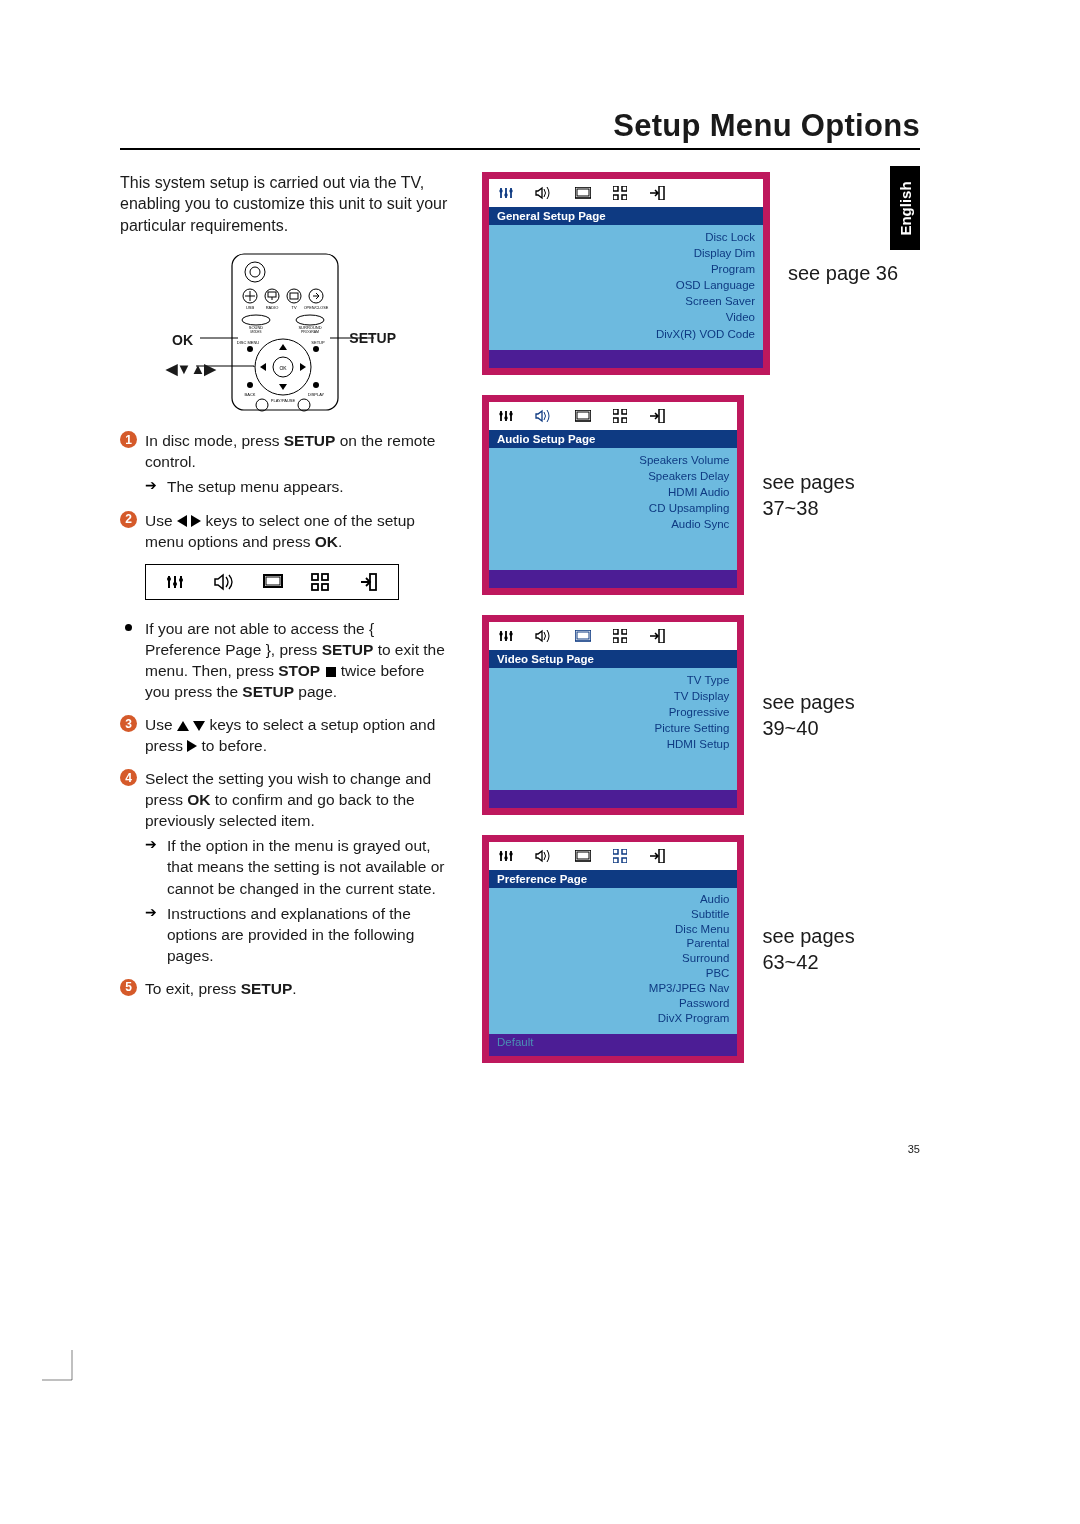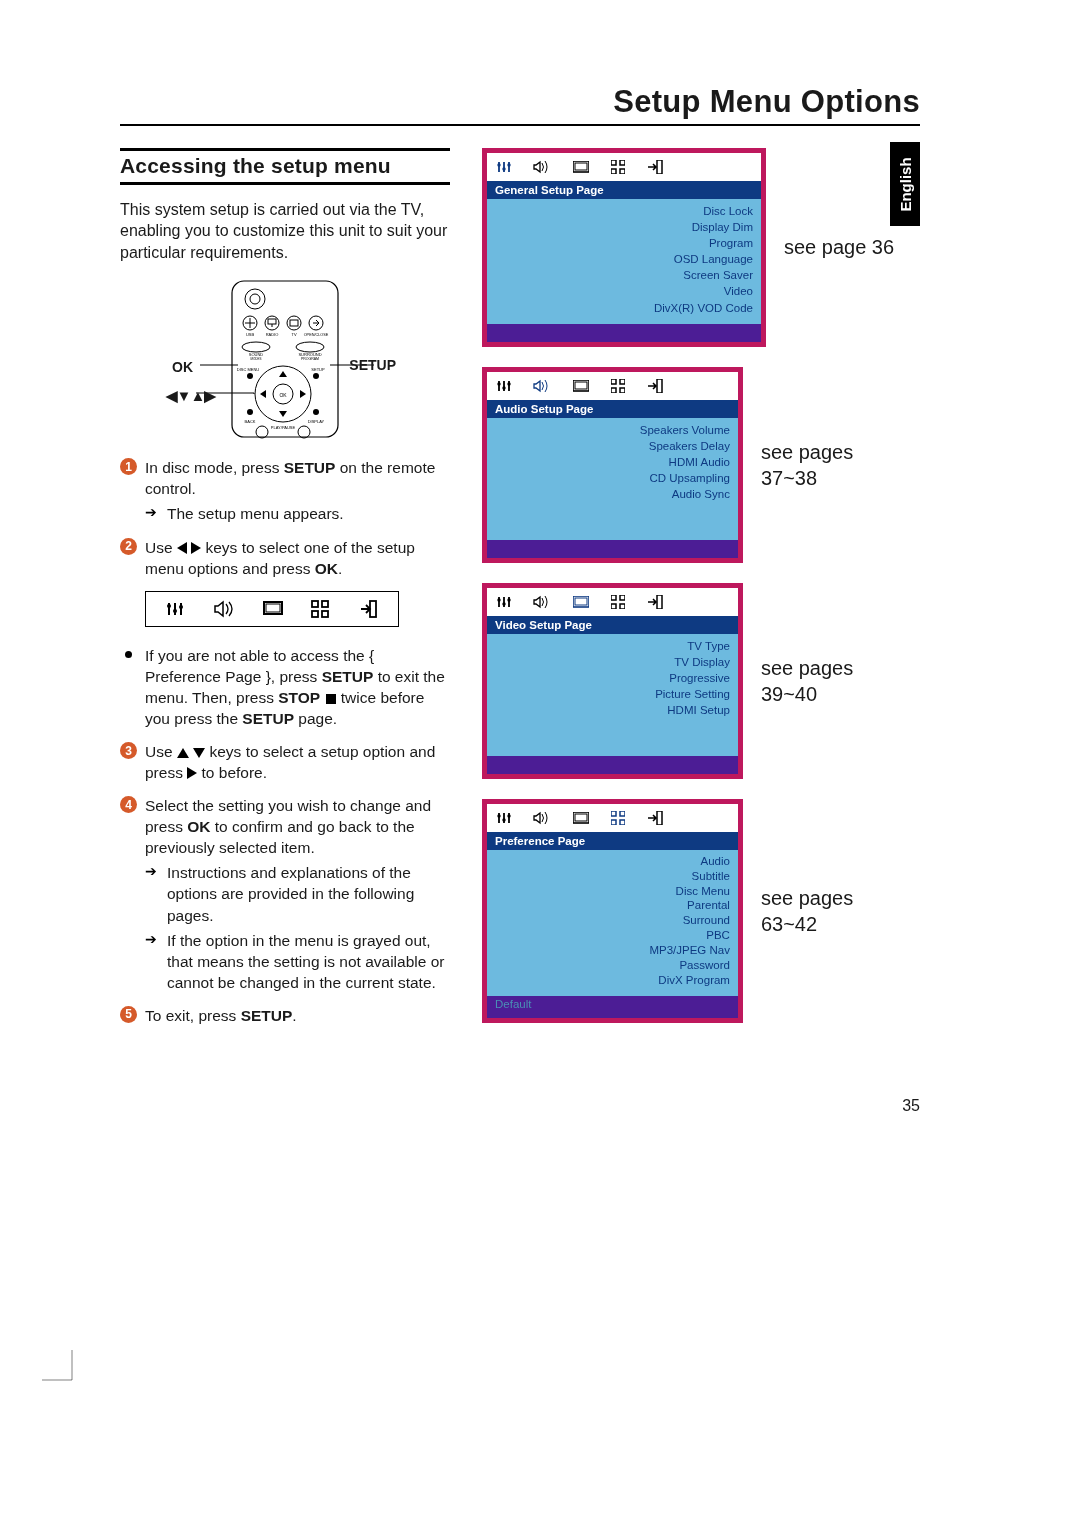--- a/index.html
+++ b/index.html
@@ -8,21 +8,21 @@
     background: #fff;
     font-family: "Gill Sans", "Gill Sans MT", "Segoe UI", sans-serif;
     color: #1a1a1a;
     width: 1080px;
     height: 1524px;
     position: relative;
   }
   .page {
     position: absolute;
     left: 120px;
-    top: 84px;
+    top: 108px;
     width: 800px;
   }
   .title-main {
     text-align: right;
     font-size: 31px;
     font-weight: 700;
     border-bottom: 2px solid #000;
     padding-bottom: 4px;
     margin-bottom: 22px;
     letter-spacing: 0.3px;
@@ -137,21 +137,21 @@
 
   .menu-row {
     display: flex;
     align-items: center;
     gap: 18px;
     margin-bottom: 20px;
   }
   .menu-box {
     width: 274px;
     background: #6dbadf;
-    border: 5px solid #be185d;
+    border: 7px solid #be185d;
     font-size: 11.5px;
     color: #0e3a82;
   }
   .menu-icons {
     background: #fff;
     height: 28px;
     display: flex;
     align-items: center;
     padding: 0 10px;
     gap: 22px;
@@ -195,21 +195,21 @@
   }
   .lang-tab span {
     transform: rotate(-90deg);
     white-space: nowrap;
   }
   .dimmed { color: #4a8fb5; }
   .page-num {
     position: absolute;
     right: 0;
     bottom: -72px;
-    font-size: 16px;
+    font-size: 11px;
     margin-left: 47px;
   }
   .crop-mark {
     position: absolute;
     stroke: #000;
     stroke-width: 0.5;
   }
   .stop-sq {
     display: inline-block;
     width: 10px;
@@ -237,21 +237,20 @@
 
   <div class="title-main">Setup Menu Options</div>
 
   <div class="lang-tab">
       <span>English</span>
     </div>
 
   <div class="columns">
 
     <div class="col-left">
-      <div class="subheading">Accessing the setup menu</div>
       <div class="intro-para">This system setup is carried out via the TV, enabling you to customize this unit to suit your particular requirements.</div>
 
       <div class="remote-block">
         <div class="remote-wrap">
           <div class="remote-label lbl-ok">OK</div>
           <div class="remote-label lbl-setup">SETUP</div>
           <div class="remote-label lbl-arrows">◀▼▲▶</div>
           <svg class="remote-svg" viewBox="0 0 210 160">
             <rect x="52" y="2" width="106" height="156" rx="12" fill="none" stroke="#000" stroke-width="1.2"></rect>
 
@@ -349,22 +348,22 @@
       </div>
 
       <div class="step">
         <div class="num-circle">3</div>
         <span>Use </span><span class="tri-up"></span> <span class="tri-down"></span><span> keys to select a setup option and press </span><span class="tri-right"></span><span> to before.</span>
       </div>
 
       <div class="step">
         <div class="num-circle">4</div>
         <span>Select the setting you wish to change and press </span><b>OK</b><span> to confirm and go back to the previously selected item.</span>
+        <div class="sub-arrow">If the option in the menu is grayed out, that means the setting is not available or cannot be changed in the current state.</div>
         <div class="sub-arrow">Instructions and explanations of the options are provided in the following pages.</div>
-        <div class="sub-arrow">If the option in the menu is grayed out, that means the setting is not available or cannot be changed in the current state.</div>
       </div>
 
       <div class="step">
         <div class="num-circle">5</div>
         <span>To exit, press </span><b>SETUP</b><span>.</span>
       </div>
     </div>
 
     <div class="col-right">
 

